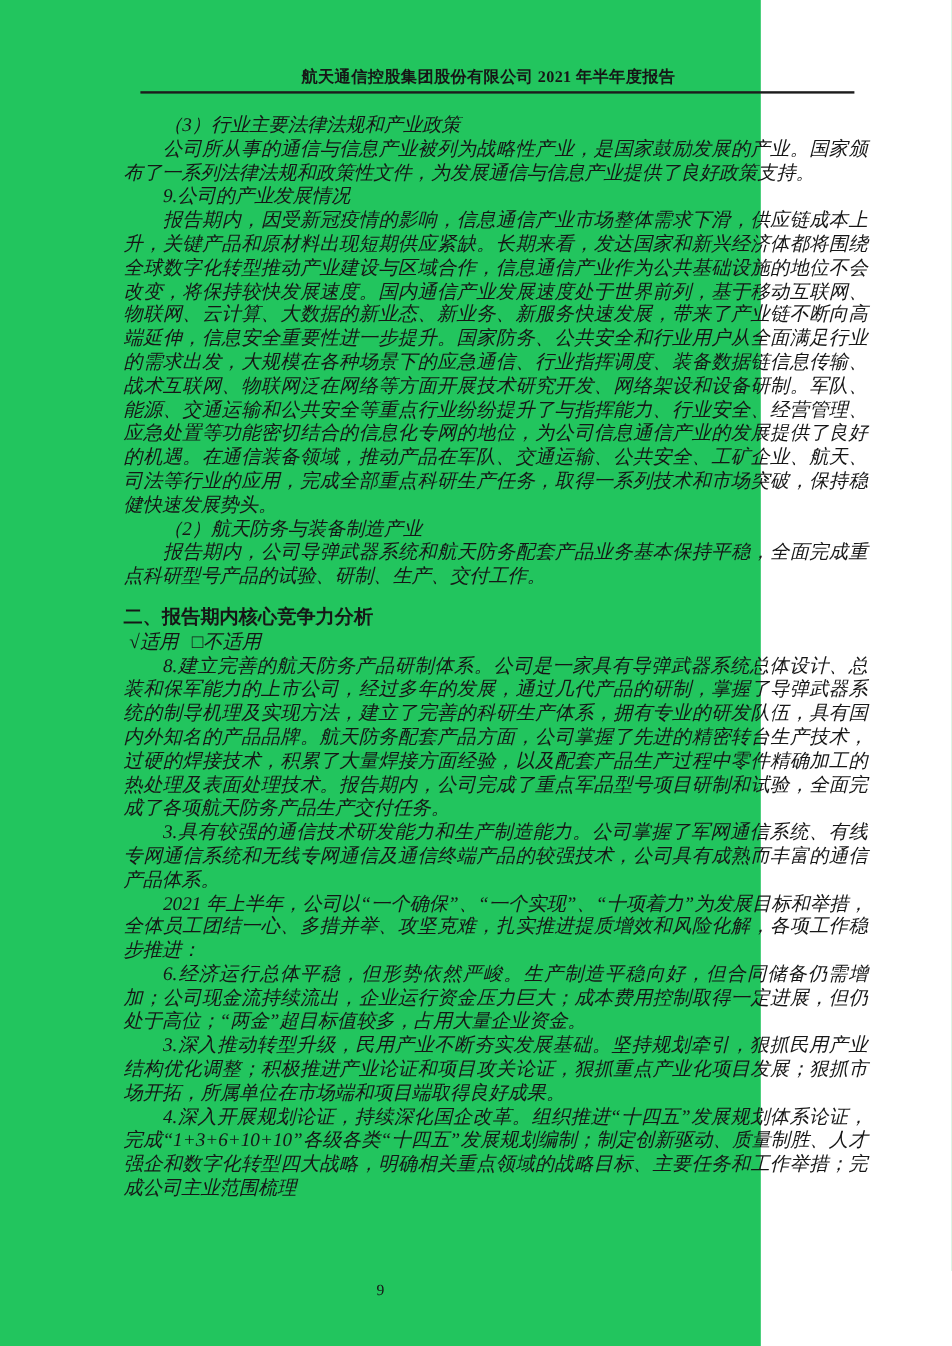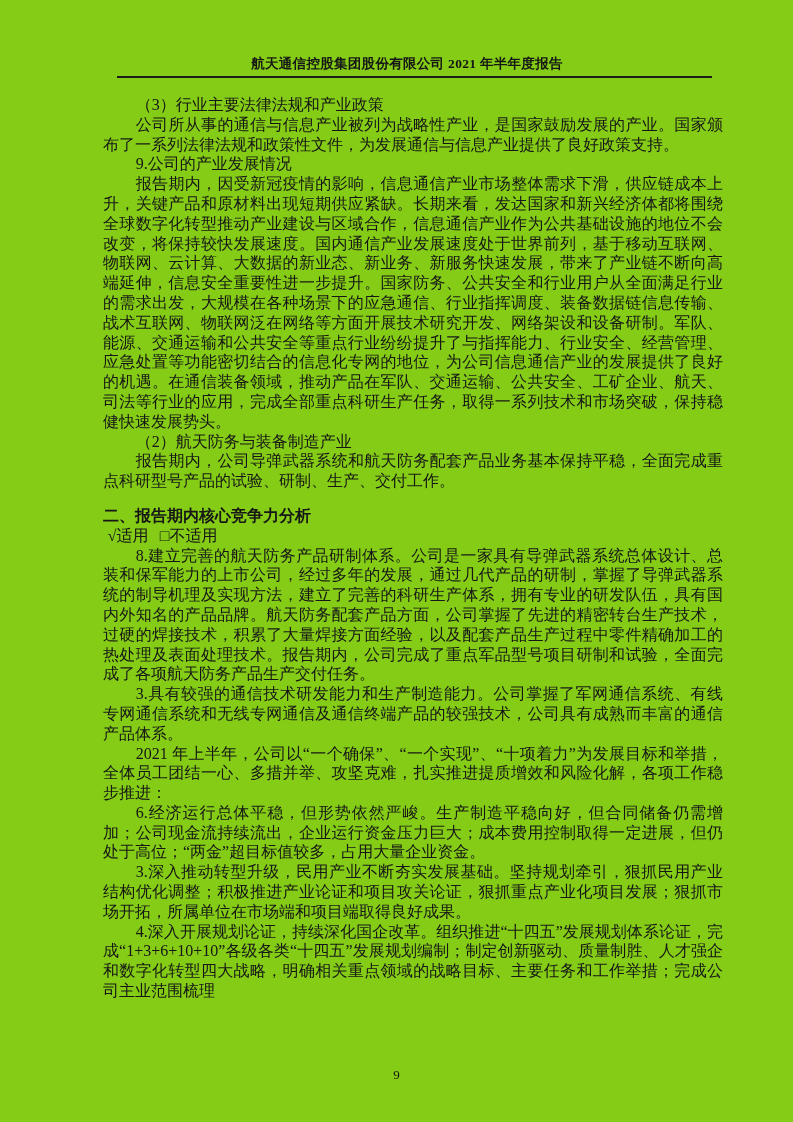--- a/index.html
+++ b/index.html
@@ -3,22 +3,22 @@
 <meta charset="utf-8">
 <style>
   * { margin: 0; padding: 0; box-sizing: border-box; }
   html, body { background: #ffffff; }
   body {
     width: 793px; height: 1122px; overflow: hidden;
     font-family: "Liberation Serif", "DejaVu Serif", serif;
   }
   .page {
     position: relative;
-    width: 793px; height: 1122px;
-    background: #84cc16;
+    width: 634px; height: 1122px;
+    background: #22c55e;
     color: #161616;
   }
   .doc-header {
     position: absolute;
     top: 55px; left: 110px; width: 594px;
     text-align: center;
     font-size: 13.5px;
     font-weight: 700;
     letter-spacing: 0.3px;
     white-space: nowrap;
@@ -29,28 +29,29 @@
     border-top: 2px solid #1c1c1c;
   }
   .doc-body {
     position: absolute;
     top: 95px; left: 103px; width: 620px;
     font-size: 16px;
     line-height: 19.8px;
     text-align: justify;
     text-justify: inter-ideograph;
   }
-  .doc-body p { margin: 0; }
+  .doc-body p { margin: 0; font-style: italic; }
   .indent { text-indent: 2.05em; }
   h2.sec-heading {
     font-size: 16px;
     font-weight: 700;
     line-height: 19.8px;
     margin-top: 15px;
     text-indent: 0;
+    font-family: Liberation Mono, monospace;
   }
   .applicability { text-indent: 0.3em; }
   .applicability .opt2 { margin-left: 0.45em; }
   .footer-page {
     position: absolute;
     top: 1067px; left: 0; width: 100%;
     text-align: center;
     font-size: 13px;
     color: #161616;
   }

